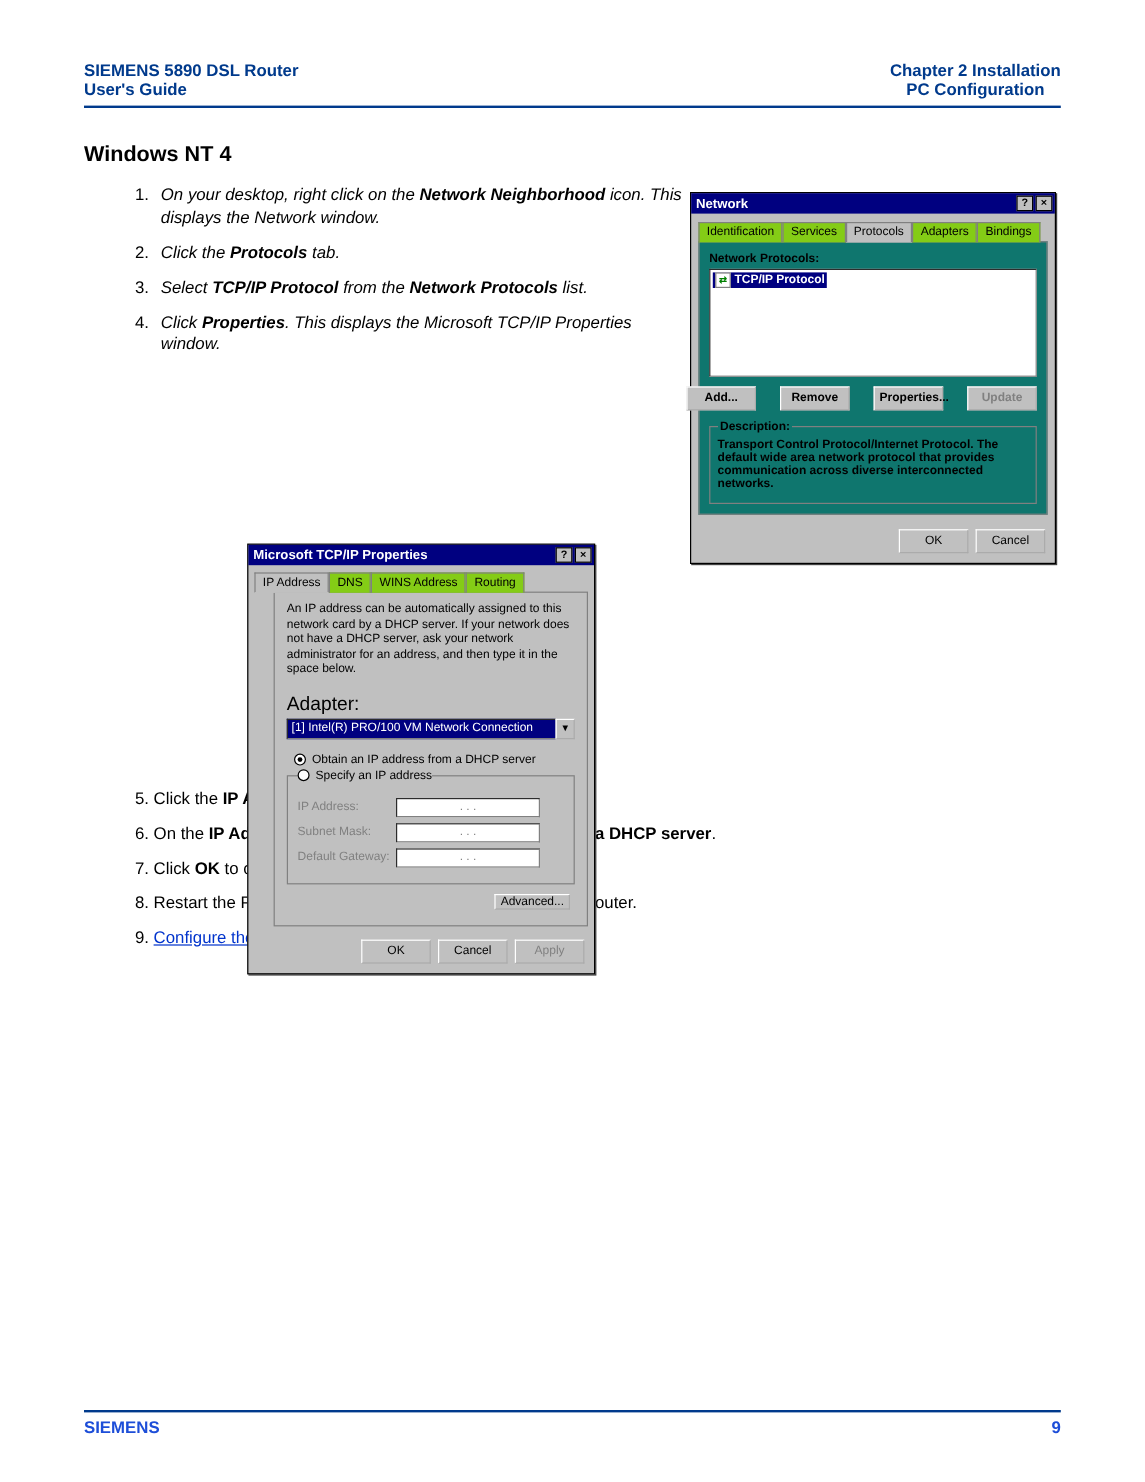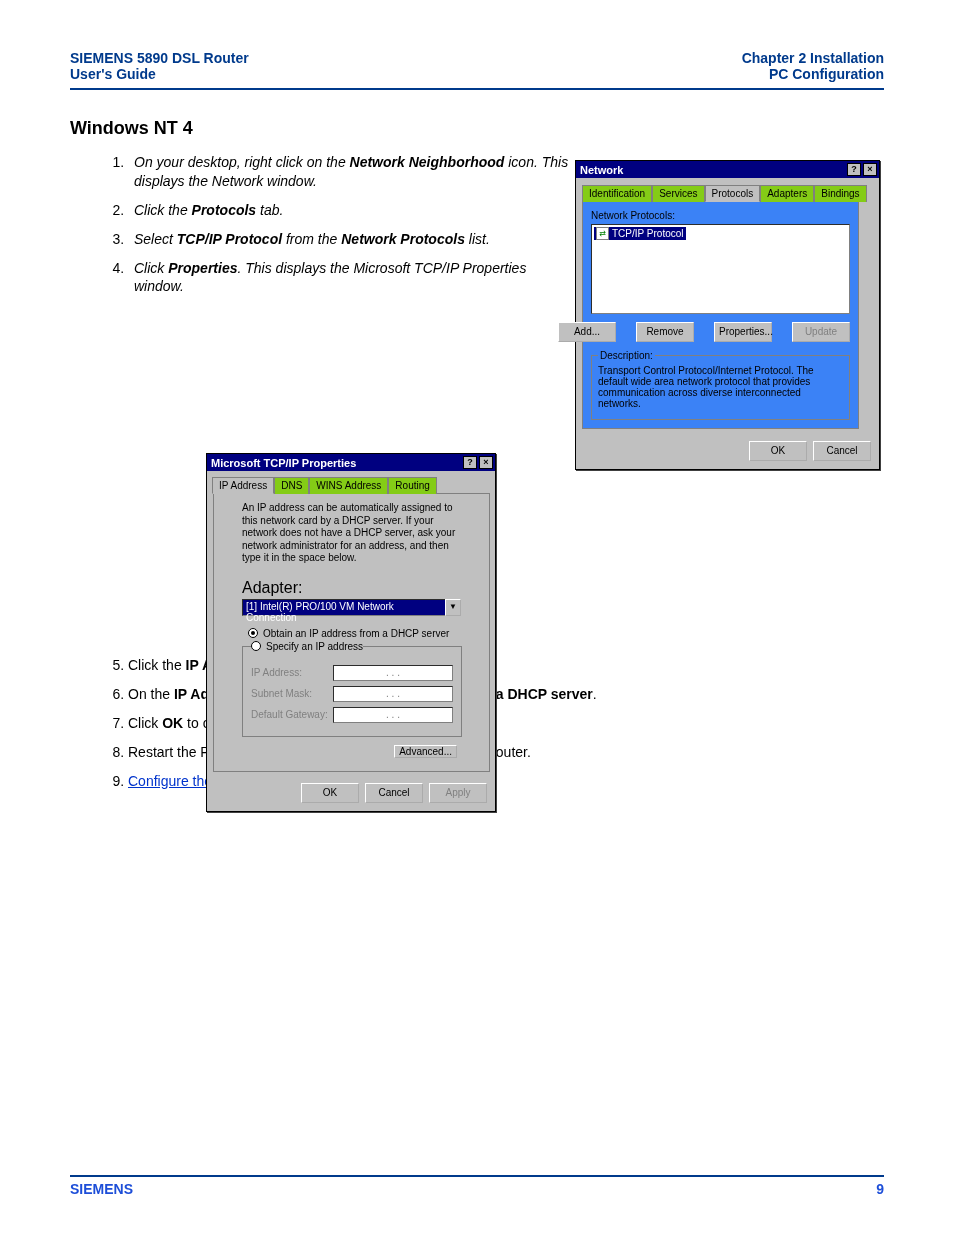--- a/index.html
+++ b/index.html
@@ -19,21 +19,21 @@
   }
   .header {
     display: flex;
     justify-content: space-between;
     border-bottom: 2px solid #003a8c;
     padding-bottom: 6px;
     margin-bottom: 28px;
     gap: 10px;
   }
   .header-left, .header-right { font-weight: bold; color: #003a8c; font-size: 14px; }
-  .header-right { text-align: right; }
+  .header-right { text-align: center; }
   .section-title { color: #000000; font-weight: bold; font-size: 18px; margin-bottom: 14px; }
   .content { position: relative; }
   .instr-list { list-style: decimal; padding-left: 58px; max-width: 500px; }
   .instr-list li { margin-bottom: 10px; line-height: 1.35; }
   .instr-list li .li-inner { padding-left: 6px; display: block; font-style: italic; }
   .instr-list li b { font-weight: bold; }
   .instr-list-2 { list-style: decimal; padding-left: 58px; margin-top: 14px; }
   .instr-list-2 li { margin-bottom: 10px; line-height: 1.35; }
   .link { color: #0033cc; text-decoration: underline; cursor: pointer; }
 
@@ -64,21 +64,21 @@
   .tabs { display: flex; padding: 6px 6px 0 6px; gap: 0; font-size:10px; }
   .tab {
     padding: 2px 6px 2px 6px;
     border: 1px solid #808080;
     border-bottom: none;
     background: #84cc16;
     position: relative;
     top: 1px;
   }
   .tab.active { background: #c0c0c0; border-bottom: 1px solid #c0c0c0; z-index: 2; font-weight: normal; }
-  .tabpanel { margin: 0 20px 6px 6px; border: 1px solid #808080; padding: 8px; background: #3b82f6; }
+  .tabpanel { margin: 0 6px 6px 6px; border: 1px solid #808080; padding: 8px; background: #0f766e; font-weight: bold; }
   .listbox {
     background: #fff;
     border: 1px inset #808080;
     height: 90px;
     margin-top: 3px;
     padding: 2px;
     overflow: hidden;
   }
   .listitem { display: flex; align-items: center; gap: 3px; font-size: 10px; }
   .listitem.selected { background: #000080; color: #fff; padding: 0 2px; width: fit-content; }
@@ -95,21 +95,21 @@
     padding: 0 4px;
   }
   .wbtn.disabled { color: #808080; }
   fieldset.desc { border: 1px solid #808080; margin-top: 8px; padding: 4px 6px 6px 6px; font-size:10px;}
   fieldset.desc legend { font-size: 10px; padding: 0 2px; }
   .dlg-buttons { display: flex; justify-content: flex-end; gap: 6px; padding: 6px 8px 8px 8px; }
 
   
   .dlg-tcp { left: 136px; top: 300px; width: 290px; }
   .tabs2 { display: flex; padding: 5px 5px 0 5px; font-size: 10px; }
-  .tabpanel2 { margin: 0 5px 5px 6px; border: 1px solid #808080; padding: 8px 28px; background: #c0c0c0; }
+  .tabpanel2 { margin: 0 5px 5px 21px; border: 1px solid #808080; padding: 8px 10px; background: #c0c0c0; }
   .helptext { font-size: 10px; line-height: 1.25; margin-bottom: 14px; }
   .combo {
     display: flex; align-items: center; margin-top: 2px; margin-bottom: 12px;
   }
   .combo-input { flex: 1; background: #fff; border: 1px inset #808080; height: 17px; font-size: 10px; color: #000080; padding: 1px 3px; border-right:none; }
   .combo-input.hl { background: #000080; color: #fff; }
   .combo-btn { width: 16px; height: 17px; background: #c0c0c0; border: 1px outset #fff; text-align: center; font-size: 8px; line-height: 14px; }
   .radio-row { display: flex; align-items: center; gap: 5px; font-size: 10px; margin: 4px 0 4px 6px; }
   .radio { width: 10px; height: 10px; border: 1px solid #000; border-radius: 50%; background: #fff; display: inline-flex; align-items:center; justify-content:center;}
   .radio.checked::after { content: ""; width: 4px; height: 4px; background: #000; border-radius: 50%; }

